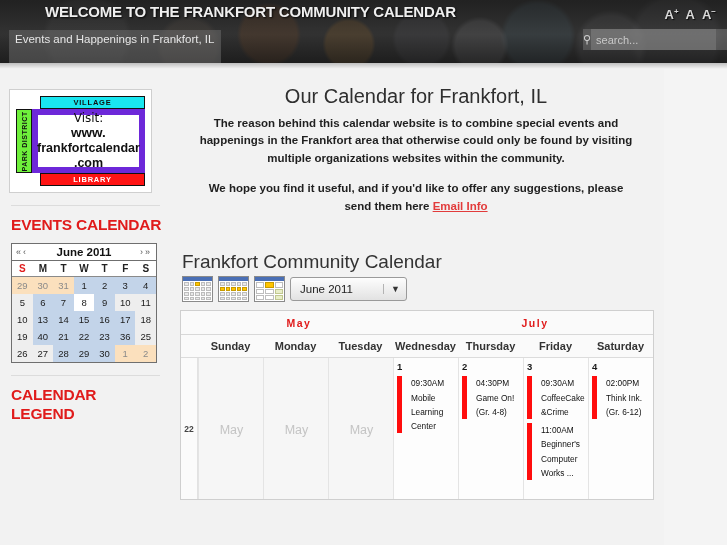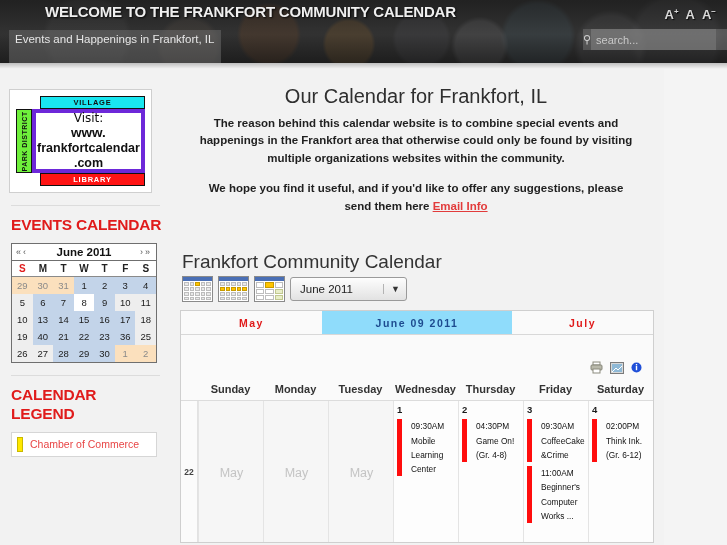--- a/index.html
+++ b/index.html
@@ -123,21 +123,21 @@
     font-size: 7px; font-weight: bold; letter-spacing: .5px; color: #111;
   }
   #ad-library {
     position: absolute; left: 24px; right: 0; bottom: 0; height: 13px;
     background: #ff1414; border: 1px solid #111;
     color: #fff; font-size: 7.5px; font-weight: bold;
     letter-spacing: .8px; text-align: center; line-height: 12px;
   }
   #ad-center {
     position: absolute; left: 16px; right: 0; top: 13px; bottom: 13px;
-    border: 4px solid #6d28d9; background: #fff;
+    border: 6px solid #6d28d9; background: #fff;
     display: flex; flex-direction: column; align-items: center; justify-content: center;
     color: #111; line-height: 1.18; text-align: center;
   }
   .ad-l1 { font-size: 12px; font-family: "DejaVu Sans", sans-serif; }
   .ad-l2 { font-size: 13.5px; font-weight: bold; }
   .ad-l3 { font-size: 12.5px; font-weight: bold; }
   .ad-l4 { font-size: 12.5px; font-weight: bold; }
 
   .side-rule { border-top: 1px solid #dcdcdc; margin: 12px 2px 10px 2px; }
   .side-head {
@@ -235,21 +235,21 @@
     text-align: center; font-size: 10.5px; font-weight: bold;
     letter-spacing: 1.5px; padding: 6px 0 5px 0; cursor: pointer;
   }
   .mn-prev, .mn-next { flex: 1; color: #e01b1b; background: #fafafa; }
   .mn-cur { flex: 1.35; color: #1d4b8f; background: #8fdcfb; }
 
   #dow-row { display: flex; border-bottom: 1px solid #dcdcdc; background: #fafafa; }
   #dow-row .wk { width: 17px; flex: none; }
   #dow-row .dow {
     flex: 1; text-align: center; font-size: 11px;
-    font-weight: bold; color: #333; padding: 5px 0; margin-top: 43px;
+    font-weight: bold; color: #333; padding: 5px 0;
   }
 
   #week-row { display: flex; height: 141px; }
   #week-row .wk-num {
     width: 17px; flex: none; border-right: 1px solid #e2e2e2;
     font-size: 8.5px; font-weight: bold; color: #444;
     display: flex; align-items: center; justify-content: center;
     background: #fbfbfb;
   }
   .day-cell {
@@ -385,26 +385,20 @@
             <div class="mc-orange">1</div>
             <div class="mc-orange">2</div>
           </div>
         </div>
     </div>
 
     <div class="side-rule"></div>
 
     <div class="side-head">CALENDAR LEGEND</div>
 
-    <div id="legend-box">
-        <div class="legend-row">
-          <div class="legend-swatch" style="background: rgb(255, 232, 0);"></div>
-          <div class="legend-label">Chamber of Commerce</div>
-        </div>
-      </div>
   </div>
 
   <div id="main">
 
     <h1 id="intro-title">Our Calendar for Frankfort, IL</h1>
     <p class="intro-p">The reason behind this calendar website is to combine special events and happenings in the Frankfort area that otherwise could only be found by visiting multiple organizations websites within the community.</p>
     <div class="intro-gap"></div>
     <p class="intro-p"><span>We hope you find it useful, and if you'd like to offer any suggestions, please send them here </span><span id="email-link">Email Info</span></p>
 
     <h2 id="cal-title">Frankfort Community Calendar</h2>
@@ -500,21 +494,20 @@
       </div>
       <div id="month-select">
         <span>June 2011</span>
         <span class="sel-caret">▼</span>
       </div>
     </div>
 
     <div id="cal-grid">
       <div id="month-nav">
         <div class="mn-cell mn-prev">May</div>
-        <div class="mn-cell mn-cur">June 09 2011</div>
         <div class="mn-cell mn-next">July</div>
       </div>
       <div id="dow-row">
         <div class="wk"></div>
       <div class="dow">Sunday</div>
           <div class="dow">Monday</div>
           <div class="dow">Tuesday</div>
           <div class="dow">Wednesday</div>
           <div class="dow">Thursday</div>
           <div class="dow">Friday</div>

